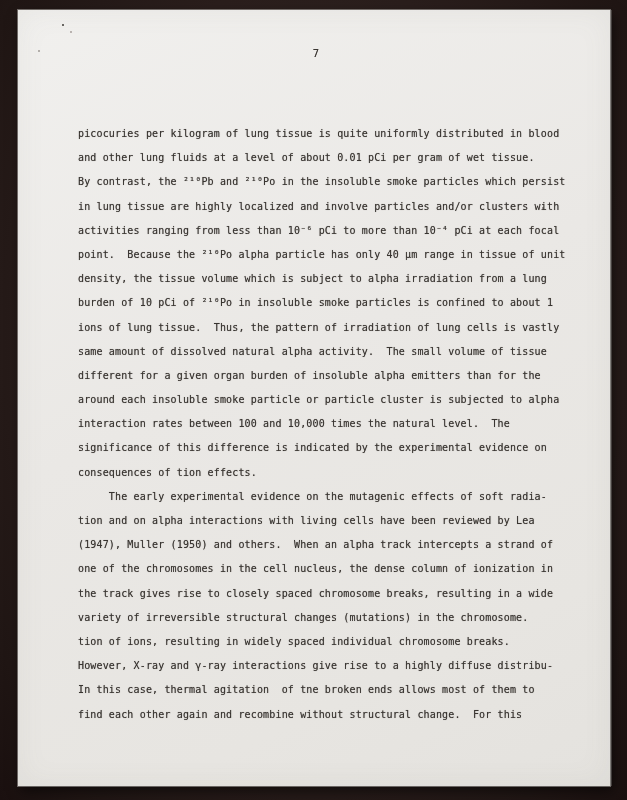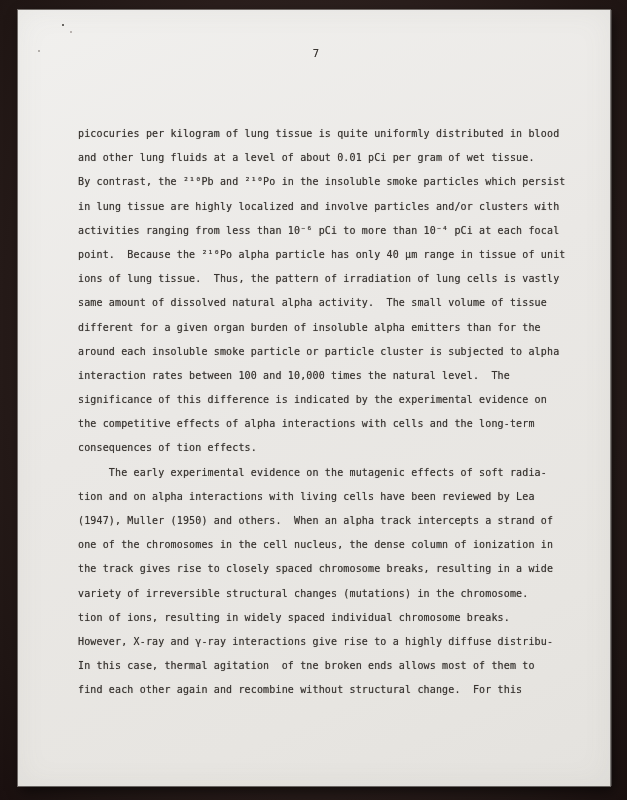--- a/index.html
+++ b/index.html
@@ -75,27 +75,28 @@
 
     <div class="page-number">7</div>
 
     <div class="text-block">
       <div class="line">picocuries per kilogram of lung tissue is quite uniformly distributed in blood</div>
       <div class="line">and other lung fluids at a level of about 0.01 pCi per gram of wet tissue.</div>
       <div class="line">By contrast, the ²¹⁰Pb and ²¹⁰Po in the insoluble smoke particles which persist</div>
       <div class="line">in lung tissue are highly localized and involve particles and/or clusters with</div>
       <div class="line">activities ranging from less than 10⁻⁶ pCi to more than 10⁻⁴ pCi at each focal</div>
       <div class="line">point.  Because the ²¹⁰Po alpha particle has only 40 µm range in tissue of unit</div>
+      <div class="line">density, the tissue volume which is subject to alpha irradiation from a lung</div>
+      <div class="line">burden of 10 pCi of ²¹⁰Po in insoluble smoke particles is confined to about 1</div>
       <div class="line">ions of lung tissue.  Thus, the pattern of irradiation of lung cells is vastly</div>
       <div class="line">same amount of dissolved natural alpha activity.  The small volume of tissue</div>
       <div class="line">different for a given organ burden of insoluble alpha emitters than for the</div>
       <div class="line">around each insoluble smoke particle or particle cluster is subjected to alpha</div>
       <div class="line">interaction rates between 100 and 10,000 times the natural level.  The</div>
       <div class="line">significance of this difference is indicated by the experimental evidence on</div>
-      <div class="line">the competitive effects of alpha interactions with cells and the long-term</div>
       <div class="line">consequences of tion effects.</div>
       <div class="line">     The early experimental evidence on the mutagenic effects of soft radia-</div>
       <div class="line">tion and on alpha interactions with living cells have been reviewed by Lea</div>
       <div class="line">(1947), Muller (1950) and others.  When an alpha track intercepts a strand of</div>
       <div class="line">one of the chromosomes in the cell nucleus, the dense column of ionization in</div>
       <div class="line">the track gives rise to closely spaced chromosome breaks, resulting in a wide</div>
       <div class="line">variety of irreversible structural changes (mutations) in the chromosome.</div>
       <div class="line">tion of ions, resulting in widely spaced individual chromosome breaks.</div>
       <div class="line">However, X-ray and γ-ray interactions give rise to a highly diffuse distribu-</div>
       <div class="line">In this case, thermal agitation  of tne broken ends allows most of them to</div>

